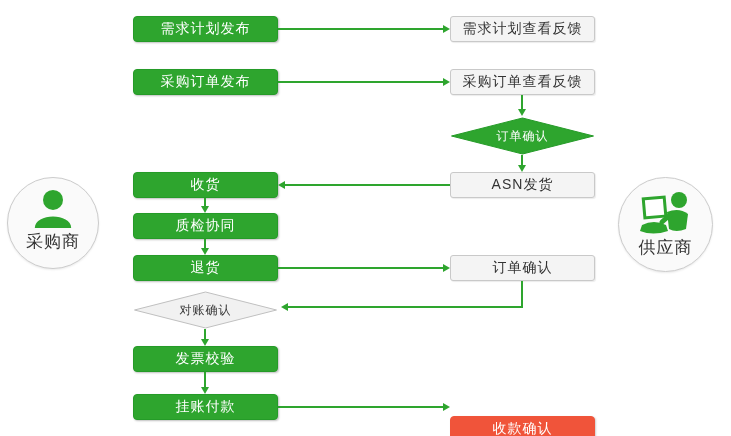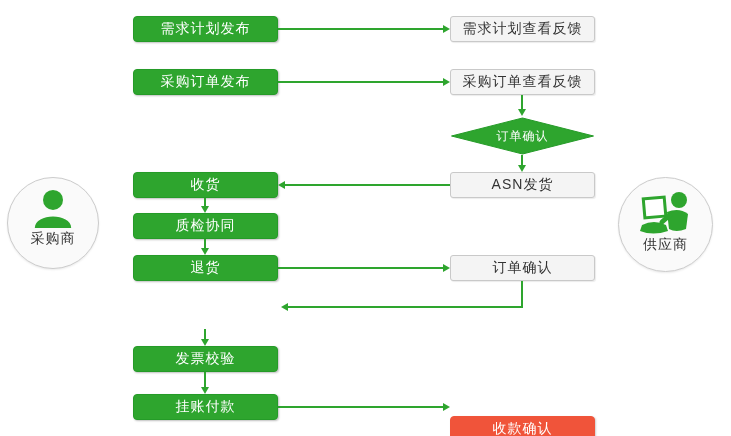--- a/index.html
+++ b/index.html
@@ -49,21 +49,21 @@
   .ah{position:absolute;width:0;height:0;}
   .ah.right{border-top:4px solid transparent;border-bottom:4px solid transparent;border-left:7px solid var(--green);}
   .ah.left {border-top:4px solid transparent;border-bottom:4px solid transparent;border-right:7px solid var(--green);}
   .ah.down {border-left:4px solid transparent;border-right:4px solid transparent;border-top:7px solid var(--green);}
   
   .actor{
     position:absolute;border-radius:50%;background:#fafafa;border:1px solid #cccccc;
     box-sizing:border-box;display:flex;flex-direction:column;align-items:center;
     box-shadow:0 1px 2px rgba(0,0,0,.08);
   }
-  .actor .label{font-size:14px;color:var(--ink);letter-spacing:1px;margin-top:1px;}
+  .actor .label{font-size:17px;color:var(--ink);letter-spacing:1px;margin-top:1px;}
   #actor-buyer{left:7px;top:177px;width:92px;height:92px;}
   #actor-supplier{left:618px;top:177px;width:95px;height:95px;}
   #actor-buyer svg{margin-top:11px;}
   #actor-supplier svg{margin-top:13px;}
 </style>
 </head>
 <body>
 
 <div class="canvas">
 
@@ -100,20 +100,26 @@
   <div class="node white" style="left:450px;top:255px;">订单确认</div>
   <div class="node red" style="left:450px;top:394px;">收款确认</div>
 
   <div class="diamond green" style="left:450px;top:117px;">
     <svg width="145" height="38">
       <polygon points="72.5,1 143.5,19 72.5,37 1.5,19" fill="#2ea52e" stroke="#259b28" stroke-width="1"></polygon>
     </svg>
     <span>订单确认</span>
   </div>
 
+  <div class="diamond gray" style="left:133px;top:291px;">
+    <svg width="145" height="38">
+      <polygon points="72.5,1 143.5,19 72.5,37 1.5,19" fill="#f1f1f1" stroke="#c0c0c0" stroke-width="1"></polygon>
+    </svg>
+    <span>对账确认</span>
+  </div>
 
   <div class="line h" style="left:278px;top:28px;width:165px;"></div>
   <div class="ah right" style="left:443px;top:25px;"></div>
 
   <div class="line h" style="left:278px;top:81px;width:165px;"></div>
   <div class="ah right" style="left:443px;top:78px;"></div>
 
   <div class="line h" style="left:285px;top:184px;width:165px;"></div>
   <div class="ah left" style="left:278px;top:181px;"></div>
 

